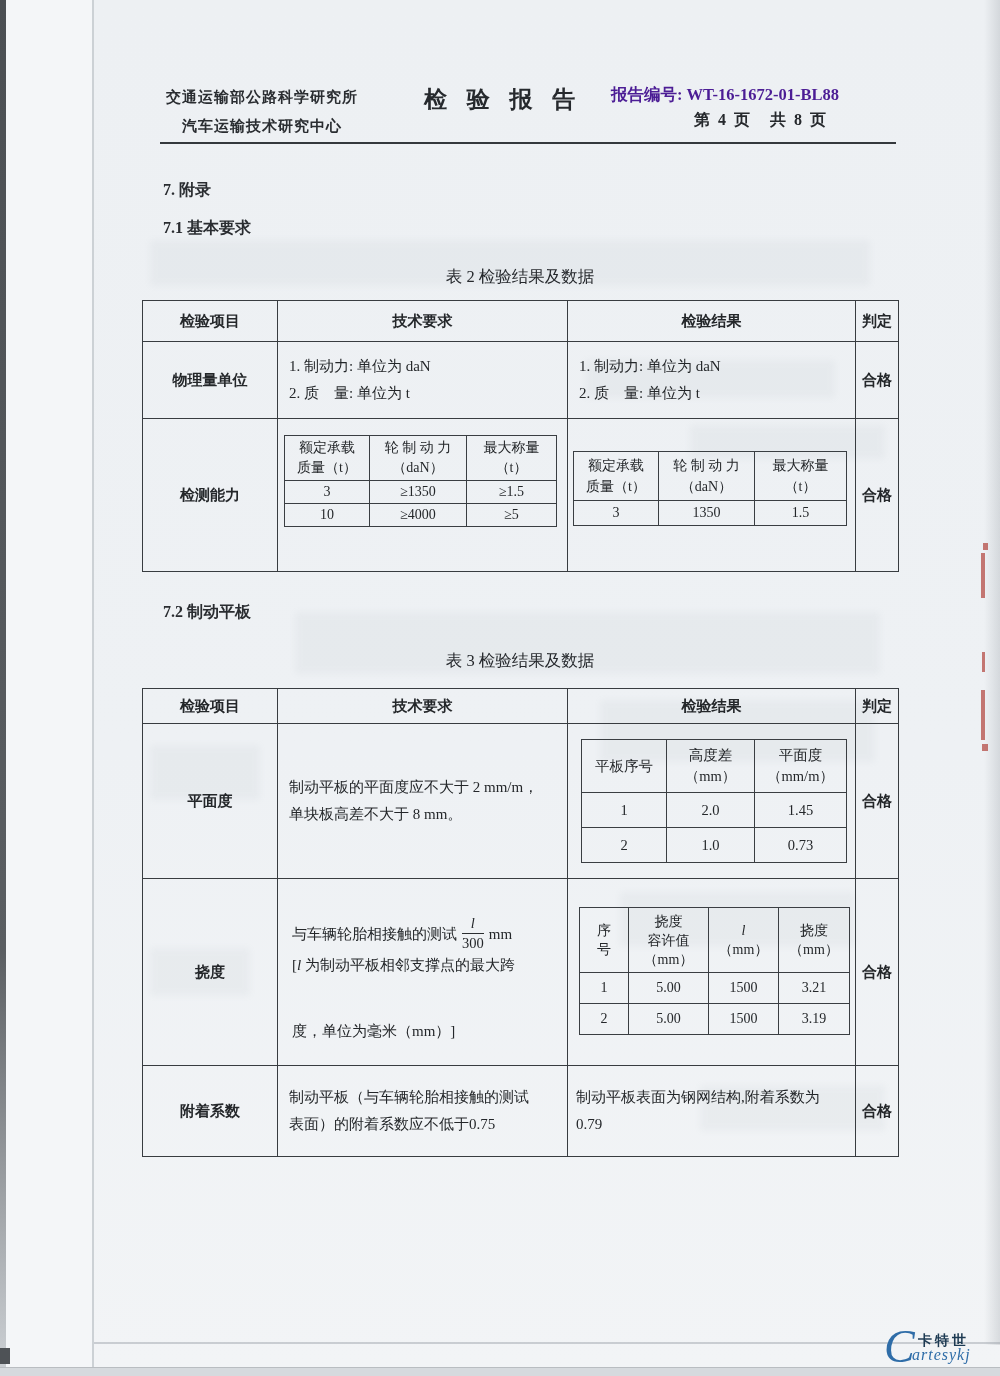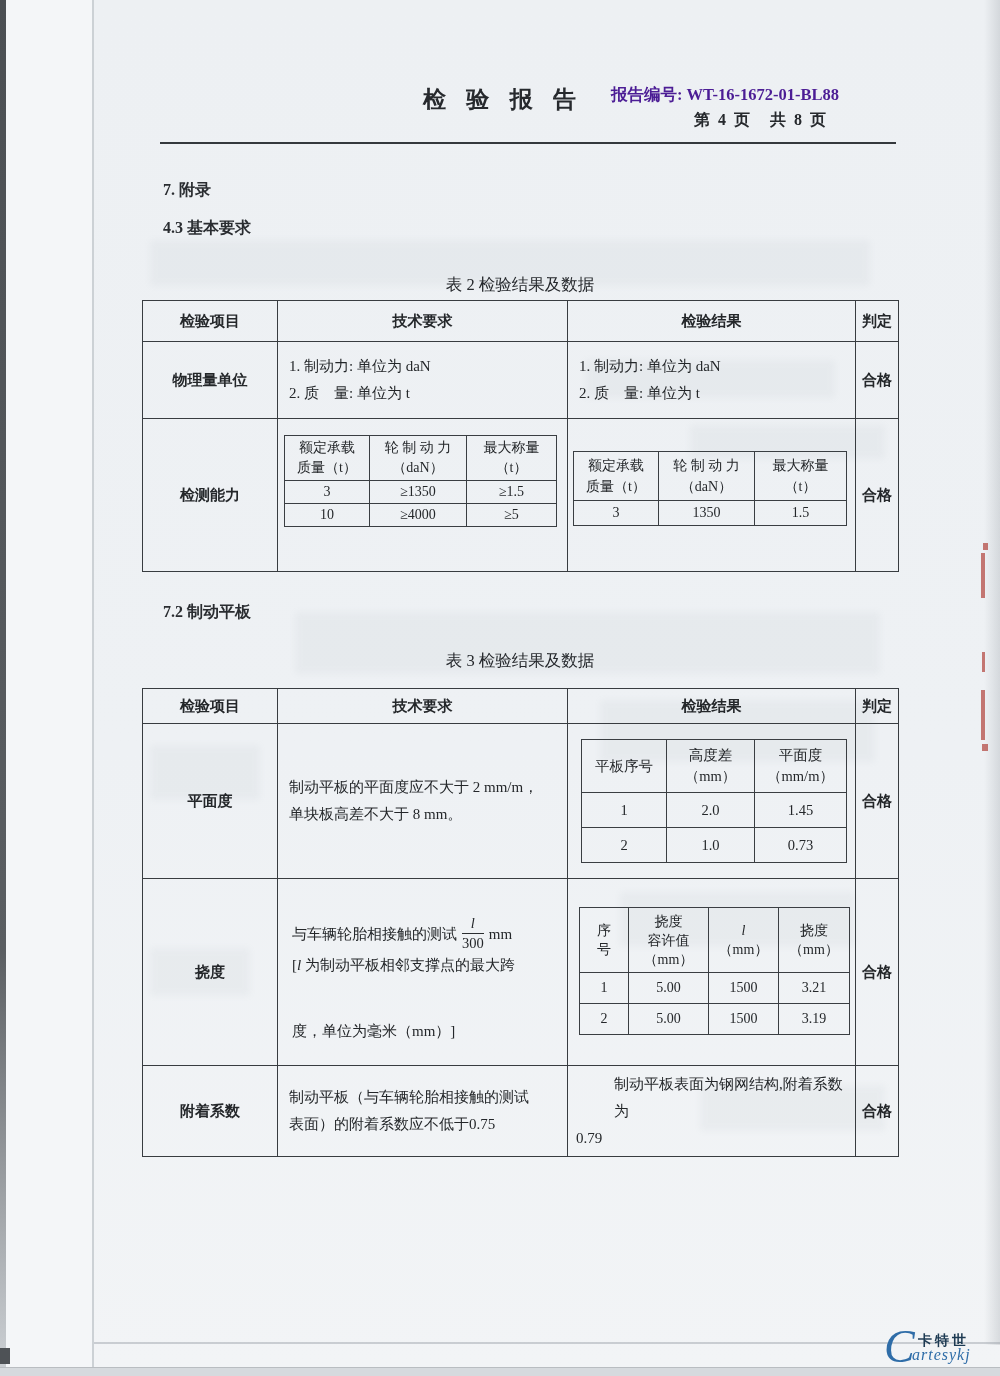--- a/index.html
+++ b/index.html
@@ -29,21 +29,21 @@
 
   
   .redmark { position:absolute; background:#b0413a; opacity:0.7; }
 
   
   .h-org { position:absolute; left:156px; top:82px; width:212px; text-align:center;
     font-weight:bold; font-size:15px; line-height:29px; letter-spacing:1px; color:#2a2d31;
     font-family:"Liberation Sans","DejaVu Sans",sans-serif; }
   .h-title { position:absolute; left:408px; top:84px; width:190px; text-align:center;
     font-size:23px; font-weight:bold; letter-spacing:7px; color:#26292d;
-    font-family:Liberation Sans, sans-serif; }
+    font-family:Liberation Serif, serif; }
   .h-repno { position:absolute; left:611px; top:84px; font-size:16.5px; font-weight:bold;
     color:#4c1d95; }
   .h-page { position:absolute; left:694px; top:110px; font-size:16px; font-weight:bold;
     letter-spacing:2px; color:#26292d; }
   .divider { position:absolute; left:160px; top:142px; width:736px; height:2px; background:#34383c; }
 
   
   .sec { position:absolute; font-size:16px; font-weight:bold; color:#2a2d31; }
   .cap { position:absolute; left:142px; width:756px; text-align:center; font-size:16.5px; color:#26292d; }
 
@@ -126,29 +126,31 @@
   <div class="ghost" style="left:150px; top:948px; width:100px; height:48px;"></div>
   <div class="ghost" style="left:700px; top:1085px; width:185px; height:46px;"></div>
 
   <div class="redmark" style="left:983px; top:543px; width:5px; height:7px;"></div>
   <div class="redmark" style="left:981px; top:553px; width:4px; height:45px;"></div>
   <div class="redmark" style="left:982px; top:652px; width:3px; height:20px;"></div>
   <div class="redmark" style="left:981px; top:690px; width:4px; height:50px;"></div>
   <div class="redmark" style="left:982px; top:744px; width:6px; height:7px;"></div>
 
   <div class="h-org">
+    <div>交通运输部公路科学研究所</div>
+    <div>汽车运输技术研究中心</div>
   </div>
   <div class="h-title">检 验 报 告</div>
   <div class="h-repno">报告编号: WT-16-1672-01-BL88</div>
   <div class="h-page">第 4 页　共 8 页</div>
   <div class="divider"></div>
 
   <div class="sec" style="left:163px; top:180px;">7. 附录</div>
-  <div class="sec" style="left:163px; top:218px;">4.3 基本要求</div>
-  <div class="cap" style="top:274px;">表 2 检验结果及数据</div>
+  <div class="sec" style="left:163px; top:218px;">7.1 基本要求</div>
+  <div class="cap" style="top:266px;">表 2 检验结果及数据</div>
 
   <table class="rtable t2">
     <colgroup>
         <col class="c1">
         <col class="c2">
         <col class="c3">
         <col class="c4">
       </colgroup>
     <tbody>
         <tr class="t2-h">
@@ -364,21 +366,21 @@
       <td class="cc">合格</td>
     </tr>
 
     <tr class="t3-r3">
       <td class="cc">附着系数</td>
       <td class="lc">
         <div class="ln">制动平板（与车辆轮胎相接触的测试</div>
         <div class="ln">表面）的附着系数应不低于0.75</div>
       </td>
       <td class="lc">
-        <div class="ln" style="padding-left:8px;margin-left:38px;">制动平板表面为钢网结构,附着系数为</div>
+        <div class="ln" style="padding-left:8px;">制动平板表面为钢网结构,附着系数为</div>
         <div class="ln" style="padding-left:8px;">0.79</div>
       </td>
       <td class="cc">合格</td>
     </tr>
   </tbody>
     </table>
 
   <div class="wm">
     <span class="wm-c">C</span>
     <span class="wm-cn">卡特世</span>

